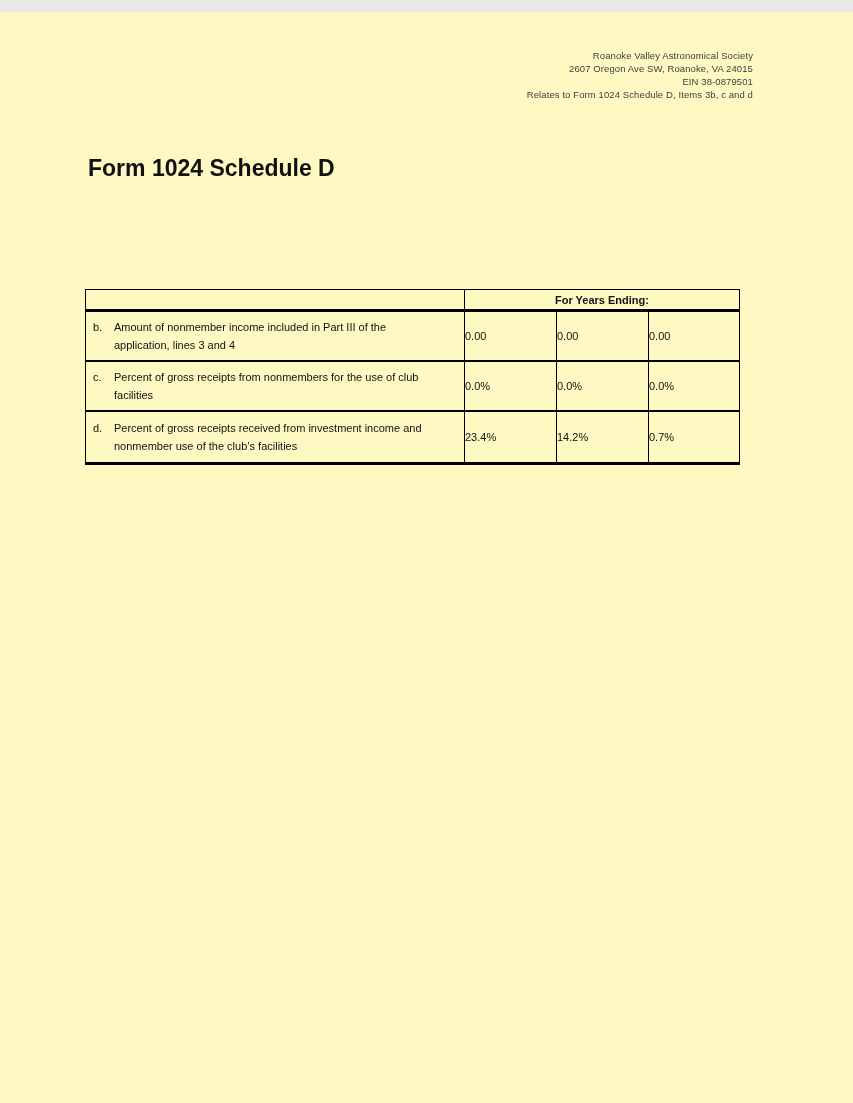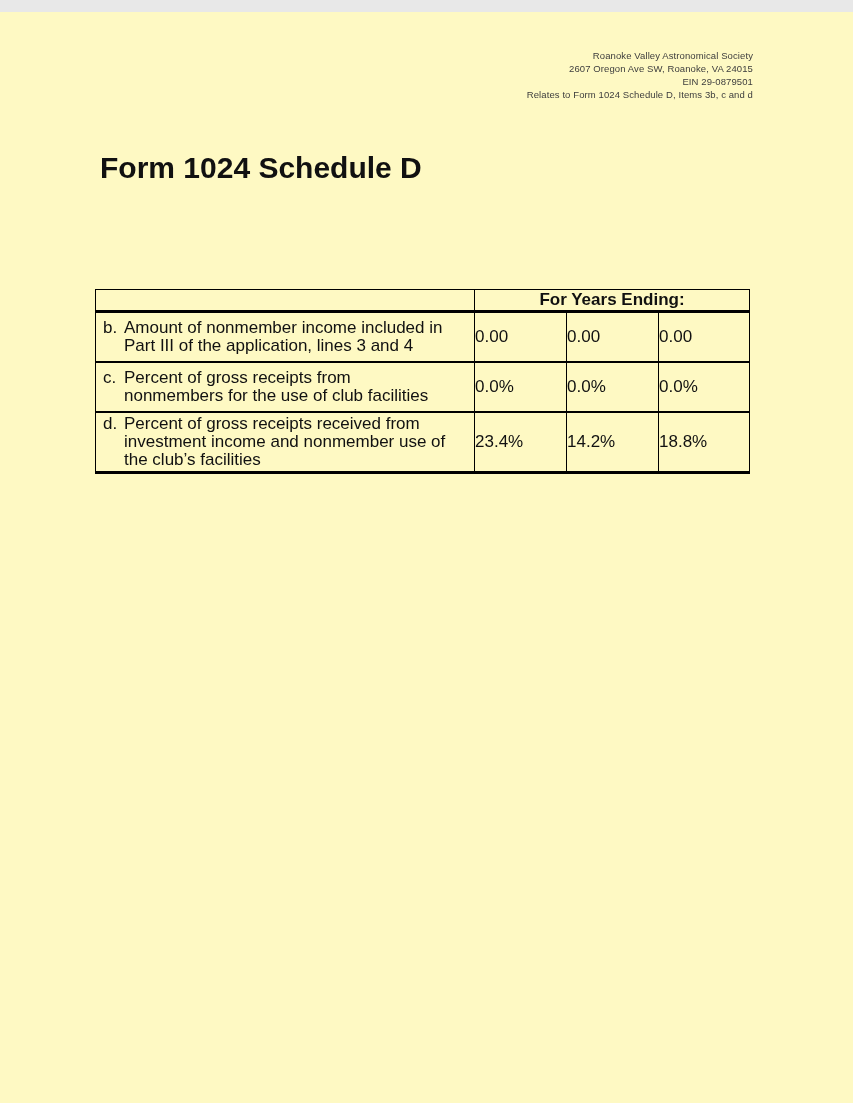--- a/index.html
+++ b/index.html
@@ -26,38 +26,38 @@
     text-align: right;
     font-size: 9.5px;
     line-height: 13px;
     color: #3d3d3d;
     letter-spacing: 0.1px;
   }
 
   
   .title-block {
     position: absolute;
-    left: 100px;
+    left: 88px;
     top: 139px;
-    font-size: 30px;
+    font-size: 23px;
     font-weight: bold;
     line-height: 34px;
     color: #111111;
     text-align: center;
   }
 
   
   table.schedule {
     position: absolute;
-    left: 95px;
+    left: 85px;
     top: 277px;
     width: 654px;
     border-collapse: collapse;
     table-layout: fixed;
-    font-size: 17px;
+    font-size: 11px;
     color: #111111;
   }
   table.schedule td {
     border: 1px solid #000;
     padding: 0;
   }
   tr.years-row td { height: 19px; border-bottom: 3px solid #000; }
   tr.cols-row td  { height: 19px; border-bottom: 1px solid #000; }
   tr.data-row td  { border-bottom: 2px solid #000; }
   tr.data-row.last td { border-bottom: 3px solid #000; }
@@ -101,21 +101,21 @@
   }
 </style>
 </head>
 <body>
 
 <div class="page">
 
   <div class="letterhead">
     <div>Roanoke Valley Astronomical Society</div>
     <div>2607 Oregon Ave SW, Roanoke, VA 24015</div>
-    <div>EIN 29-0879501</div>
+    <div>EIN 38-0879501</div>
     <div>Relates to Form 1024 Schedule D, Items 3b, c and d</div>
   </div>
 
   <div class="title-block">
     <div>Form 1024 Schedule D</div>
   </div>
 
   <table class="schedule">
     <colgroup>
       <col style="width:379px">
@@ -155,18 +155,18 @@
 
       <tr class="data-row row-d last">
         <td class="label-cell">
           <div class="label-flex">
             <span class="marker">d.</span>
             <span class="lbl">Percent of gross receipts received from investment income and nonmember use of the club’s facilities</span>
           </div>
         </td>
         <td class="val-cell">23.4%</td>
         <td class="val-cell">14.2%</td>
-        <td class="val-cell">18.8%</td>
+        <td class="val-cell">0.7%</td>
       </tr>
     </tbody>
   </table>
 
 </div>
 
 </body></html>

